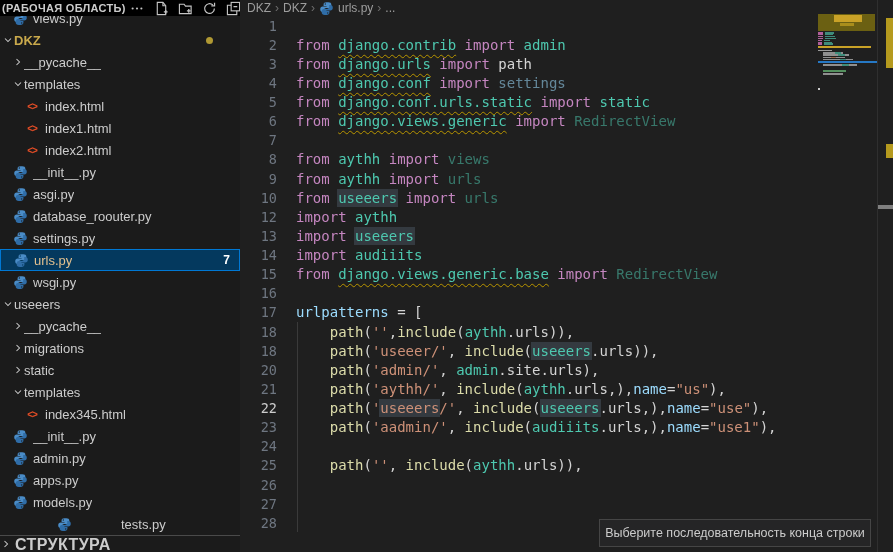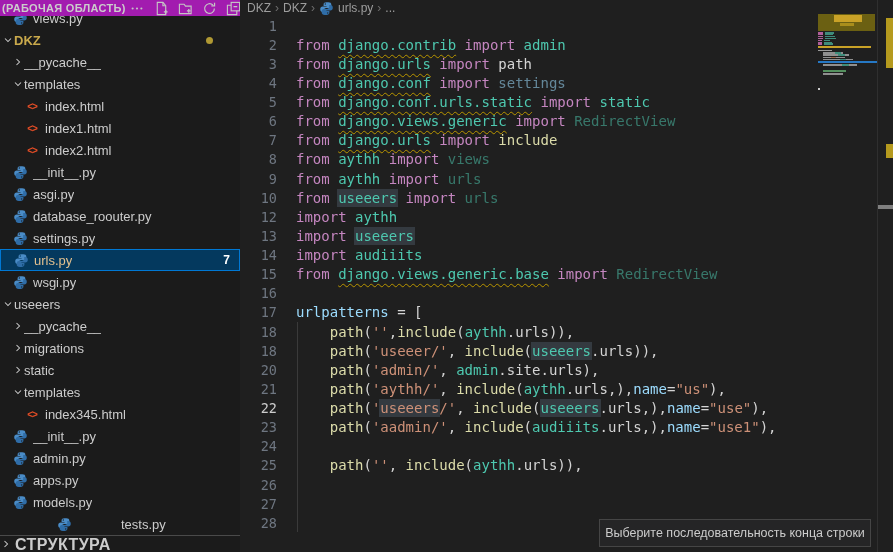--- a/index.html
+++ b/index.html
@@ -2,21 +2,21 @@
 <html><head>
 <meta charset="utf-8">
 <style>
   html,body{margin:0;padding:0;}
   body{width:893px;height:552px;overflow:hidden;background:#1f1f1f;
        font-family:"Liberation Sans",sans-serif;-webkit-font-smoothing:antialiased;}
   .app{position:relative;width:893px;height:552px;}
 
   
   .sidebar{position:absolute;left:0;top:0;width:240px;height:552px;background:#1b1b1b;overflow:hidden;}
-  .sb-header{position:absolute;left:0;top:0;width:240px;height:16px;background:#a21caf;z-index:5;
+  .sb-header{position:absolute;left:0;top:0;width:240px;height:16px;background:#000000;z-index:5;
              display:flex;align-items:center;}
   .sb-title{font-size:11px;font-weight:bold;color:#cccccc;letter-spacing:.3px;padding-left:2px;white-space:nowrap;}
   .sb-icons{margin-left:4px;display:flex;align-items:center;gap:9px;}
   .sb-icons .ico{width:15px;height:15px;display:inline-flex;align-items:center;justify-content:center;}
   .tree{position:absolute;left:0;top:0;width:240px;height:535px;z-index:1;}
   .trow{position:absolute;left:0;width:240px;height:22px;display:flex;align-items:center;
         color:#cccccc;font-size:13px;white-space:nowrap;box-sizing:border-box;}
   .trow .twist{width:12px;height:14px;display:inline-flex;align-items:center;justify-content:center;flex:none;}
   .trow .ficon{width:16px;height:16px;margin-right:5px;display:inline-flex;align-items:center;justify-content:center;flex:none;}
   .trow .htmlico{color:#e44d26;font-size:10px;font-weight:bold;letter-spacing:-1px;}
@@ -379,21 +379,20 @@
         <div class="line">
           <span class="num">5</span>
           <span class="ct"><span class="k">from </span><span class="m sq">django.conf.urls.static</span><span class="k"> import </span><span class="m">static</span></span>
         </div>
         <div class="line">
           <span class="num">6</span>
           <span class="ct"><span class="k">from </span><span class="m sq">django.views.generic</span><span class="k"> import </span><span class="md">RedirectView</span></span>
         </div>
         <div class="line">
           <span class="num">7</span>
-          <span class="ct"><span class="k">from </span><span class="m sq">django.urls</span><span class="k"> import </span><span class="fn">include</span></span>
         </div>
         <div class="line">
           <span class="num">8</span>
           <span class="ct"><span class="k">from </span><span class="m">aythh</span><span class="k"> import </span><span class="md">views</span></span>
         </div>
         <div class="line">
           <span class="num">9</span>
           <span class="ct"><span class="k">from </span><span class="m">aythh</span><span class="k"> import </span><span class="md">urls</span></span>
         </div>
         <div class="line">

